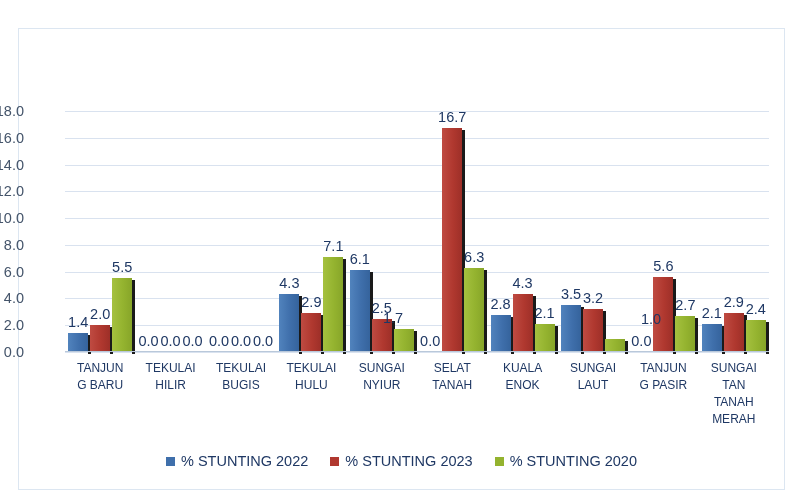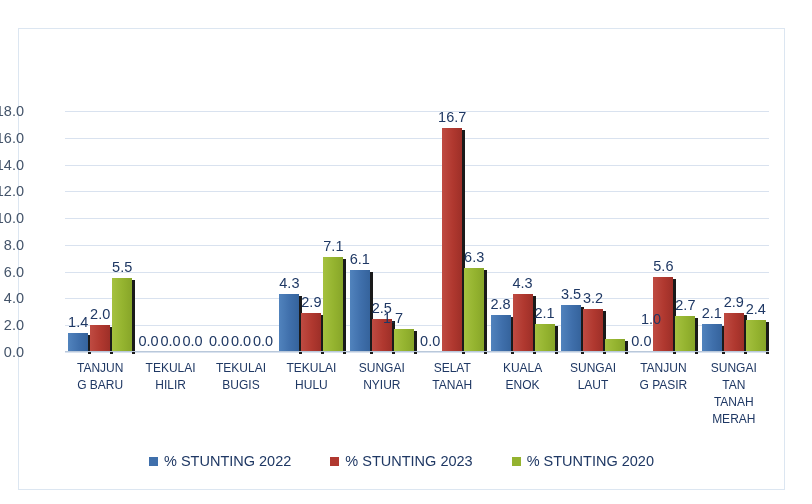--- a/index.html
+++ b/index.html
@@ -126,21 +126,21 @@
 
   
   .legend {
     position: absolute;
     left: 0;
     top: 424px;
     width: 100%;
     display: flex;
     justify-content: center;
     align-items: center;
-    gap: 39px;
+    gap: 22px;
   }
   .legend-item {
     display: flex;
     align-items: center;
     gap: 6px;
     font-size: 14.5px;
     color: #1F3864;
   }
   .legend-swatch {
     width: 9px;

